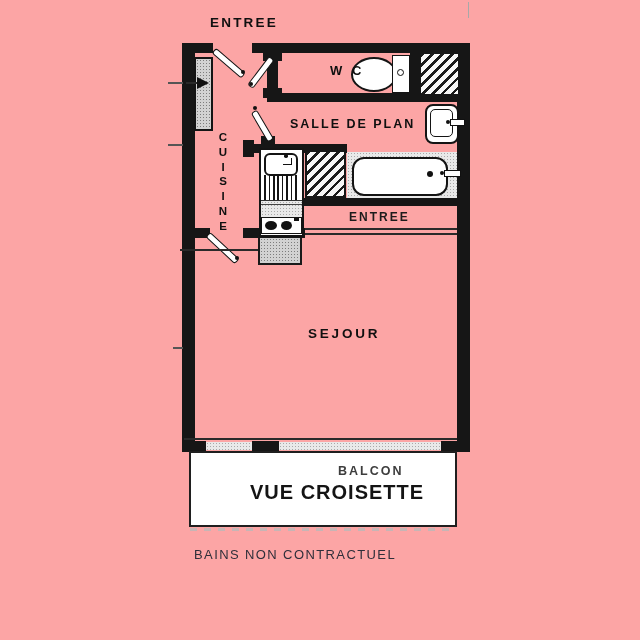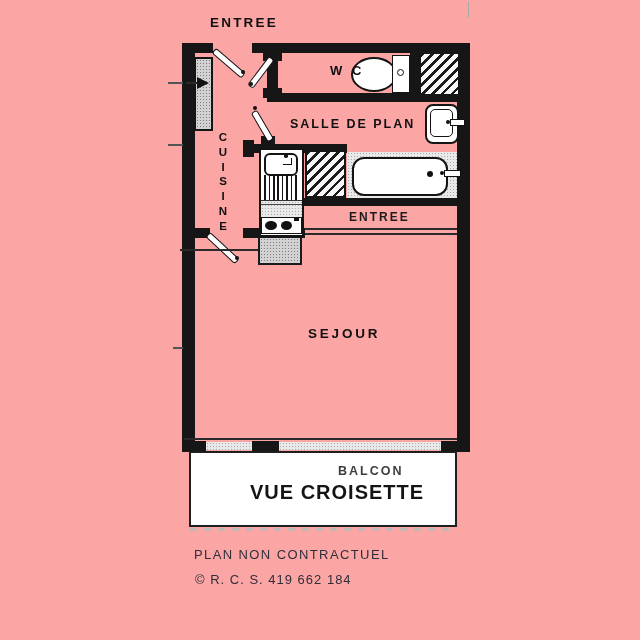--- a/index.html
+++ b/index.html
@@ -127,16 +127,15 @@
 I
 S
 I
 N
 E</div>
   <div class="label" style="left:349px;top:210px;font-size:12px;letter-spacing:2px;color:#1c1c1c;">ENTREE</div>
   <div class="label" style="left:308px;top:326px;font-size:13.5px;letter-spacing:2.8px;">SEJOUR</div>
   <div class="label" style="left:296px;top:464px;font-size:12.5px;font-weight:600;letter-spacing:2px;color:#3d3d3d;padding-left:42px;">BALCON</div>
   <div class="label" style="left:250px;top:481px;font-size:20px;font-weight:600;letter-spacing:1px;color:#141414;">VUE CROISETTE</div>
 
-  <div class="abs" style="left:194px;top:547px;font-size:13px;font-weight:400;letter-spacing:1.4px;color:#2f2f3a;white-space:nowrap;">PLAN NON CONTRACTUEL</div>
-  <div class="abs" style="left:195px;top:572px;font-size:13px;font-weight:400;letter-spacing:1px;color:#2f2f3a;white-space:nowrap;">© R. C. S. 419 662 184</div>
+  <div class="abs" style="left:194px;top:547px;font-size:13px;font-weight:400;letter-spacing:1.4px;color:#2f2f3a;white-space:nowrap;">BAINS NON CONTRACTUEL</div>
 
 </div>
 
 </body></html>

